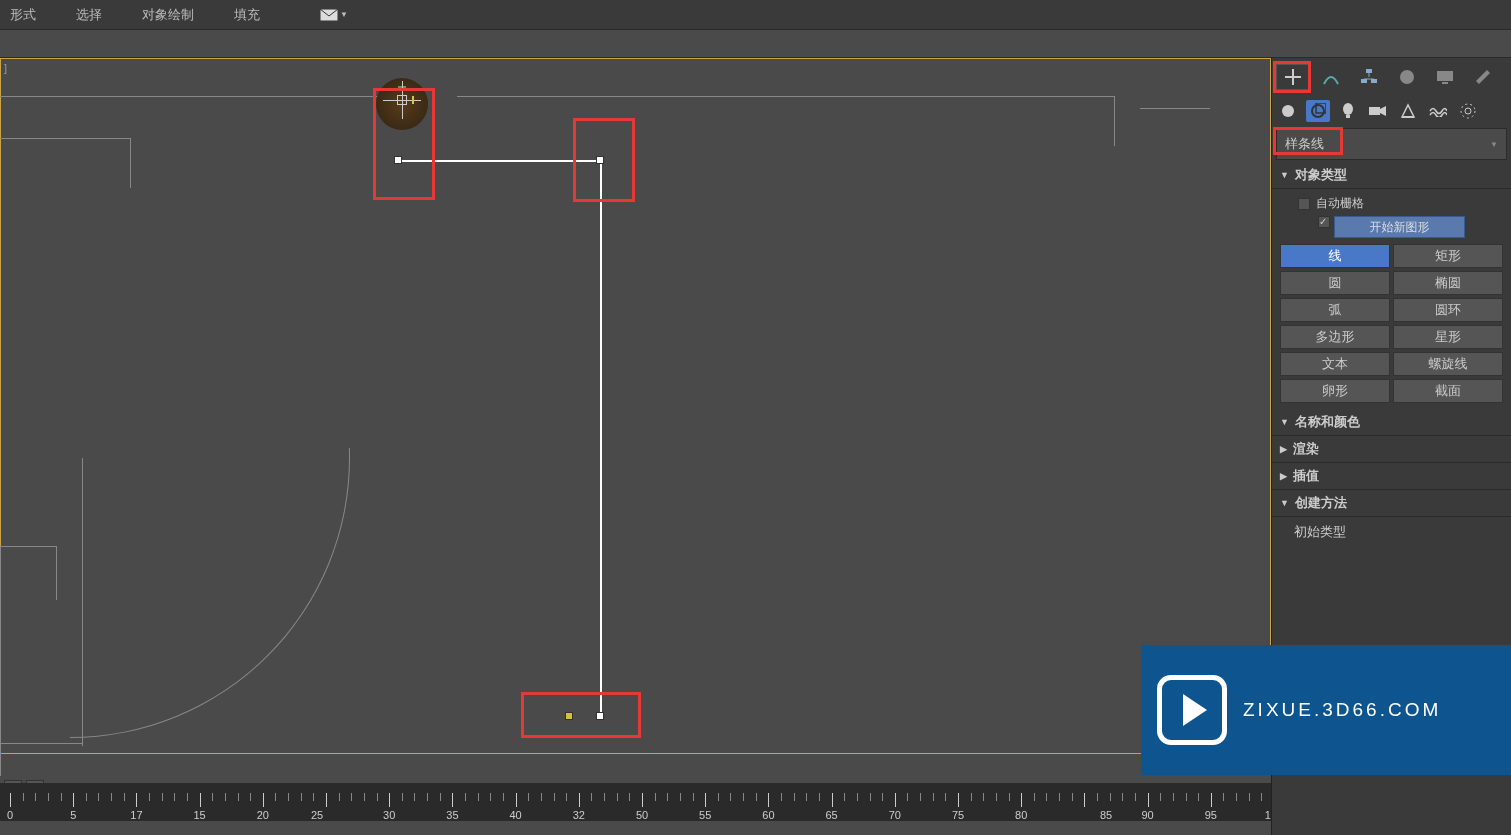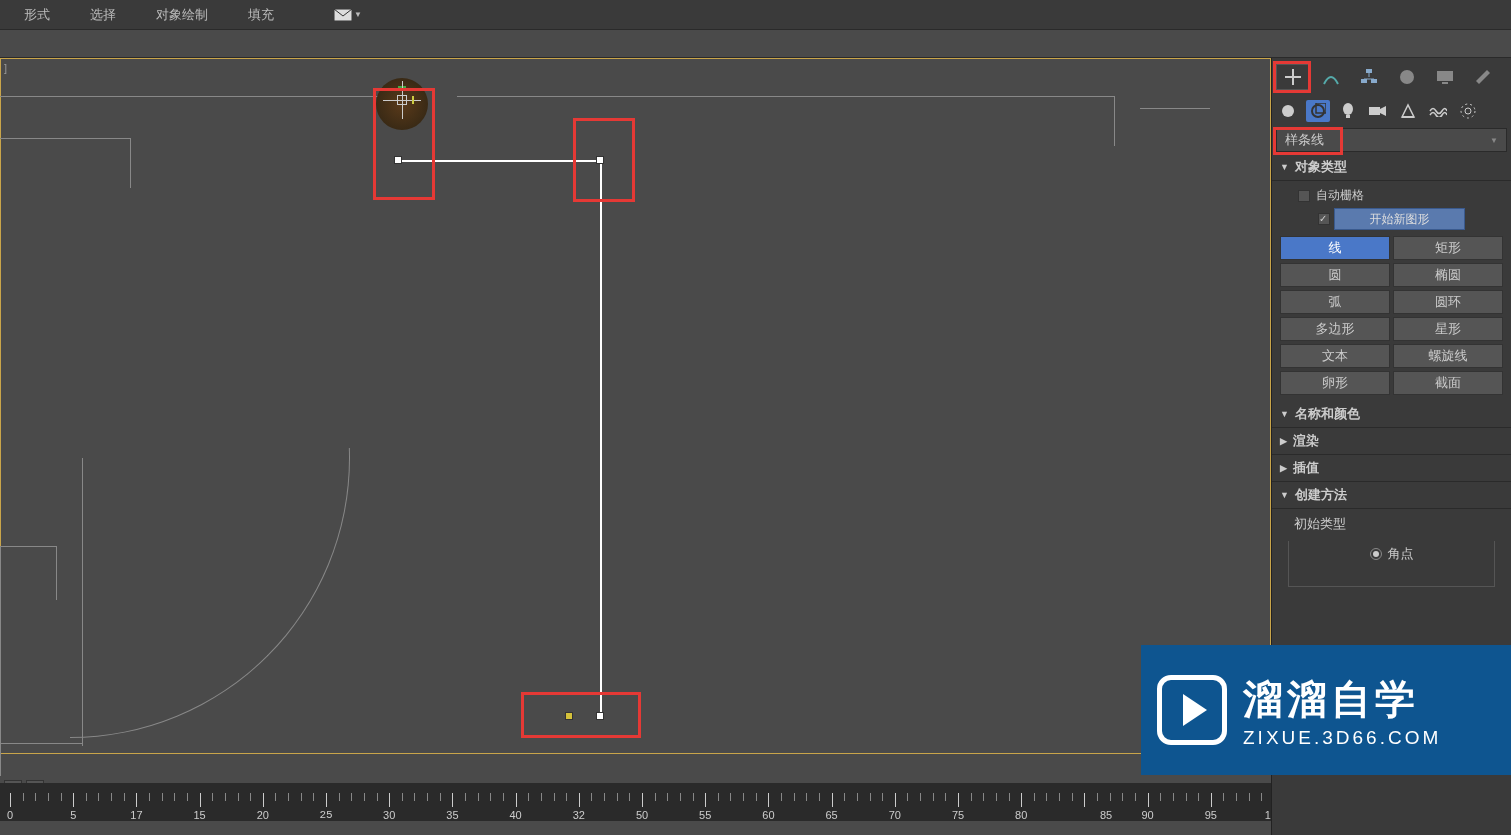--- a/index.html
+++ b/index.html
@@ -12,21 +12,21 @@
       overflow: hidden;
       position: relative;
     }
     
     
     .top-menu {
       height: 30px;
       background: #3a3a3a;
       display: flex;
       align-items: center;
-      padding-left: 24px;
+      padding-left: 10px;
       gap: 40px;
       border-bottom: 1px solid #2a2a2a;
     }
     .top-menu span { font-size: 13px; color: #bbb; cursor: pointer; }
     .envelope-icon { display: inline-flex; align-items: center; margin-left: 20px; }
     
     
     .secondary-bar {
       height: 28px;
       background: #4a4a4a;
@@ -206,21 +206,21 @@
       width: 24px; height: 22px;
       display: flex;
       align-items: center;
       justify-content: center;
       cursor: pointer;
     }
     .sub-tab.active { background: #4a78c8; border-radius: 2px; }
     
     .dropdown {
       margin: 2px 4px;
-      height: 24px;
+      height: 32px;
       background: #4a4a4a;
       border: 1px solid #2a2a2a;
       display: flex;
       align-items: center;
       padding: 0 8px;
       font-size: 13px;
       justify-content: space-between;
     }
     .dropdown-arrow { font-size: 8px; color: #888; }
     
@@ -256,21 +256,21 @@
     .checkbox.checked::after {
       content: '✓';
       font-size: 10px;
       color: #ccc;
       display: block;
       line-height: 10px;
     }
     
     .new-shape-row {
       display: flex;
-      align-items: center;
+      align-items: flex-start;
       gap: 4px;
       padding: 2px 40px 4px;
     }
     .new-shape-btn {
       flex: 1;
       height: 22px;
       background: #5a7aae;
       color: #ddd;
       font-size: 12px;
       display: flex;
@@ -478,21 +478,21 @@
           <div class="tick-minor" style="left: 224.88px;"></div>
           <div class="tick-minor" style="left: 237.52px;"></div>
           <div class="tick-minor" style="left: 250.16px;"></div>
           <div class="tick-major" style="left: 262.8px;"></div>
           <div class="tick-label" style="left: 262.8px;">20</div>
           <div class="tick-minor" style="left: 275.44px;"></div>
           <div class="tick-minor" style="left: 288.08px;"></div>
           <div class="tick-minor" style="left: 300.72px;"></div>
           <div class="tick-minor" style="left: 313.36px;"></div>
           <div class="tick-major" style="left: 326px;"></div>
-          <div class="tick-label" style="left: 326px; font-family: Liberation Mono, monospace;">25</div>
+          <div class="tick-label" style="left: 317px;">25</div>
           <div class="tick-minor" style="left: 338.64px;"></div>
           <div class="tick-minor" style="left: 351.28px;"></div>
           <div class="tick-minor" style="left: 363.92px;"></div>
           <div class="tick-minor" style="left: 376.56px;"></div>
           <div class="tick-major" style="left: 389.2px;"></div>
           <div class="tick-label" style="left: 389.2px;">30</div>
           <div class="tick-minor" style="left: 401.84px;"></div>
           <div class="tick-minor" style="left: 414.48px;"></div>
           <div class="tick-minor" style="left: 427.12px;"></div>
           <div class="tick-minor" style="left: 439.76px;"></div>
@@ -714,31 +714,24 @@
       <span class="rollout-arrow">▶</span>
       <span>插值</span>
     </div>
 
     <div class="rollout-header">
       <span class="rollout-arrow">▼</span>
       <span>创建方法</span>
     </div>
     <div class="rollout-body">
       <div class="sub-label">初始类型</div>
-      <div class="fieldset-line">
-        <div class="radio-row" style="margin-top:6px;">
-          <div class="radio checked"></div>
-          <span>角点</span>
-        </div>
-      </div>
     </div>
   </div>
 </div>
 
 <div class="watermark">
   <div class="wm-logo">
     <div class="wm-play"></div>
   </div>
   <div class="wm-text">
-    <div class="wm-title">溜溜自学</div>
     <div class="wm-url">ZIXUE.3D66.COM</div>
   </div>
 </div>
 
 </body></html>

